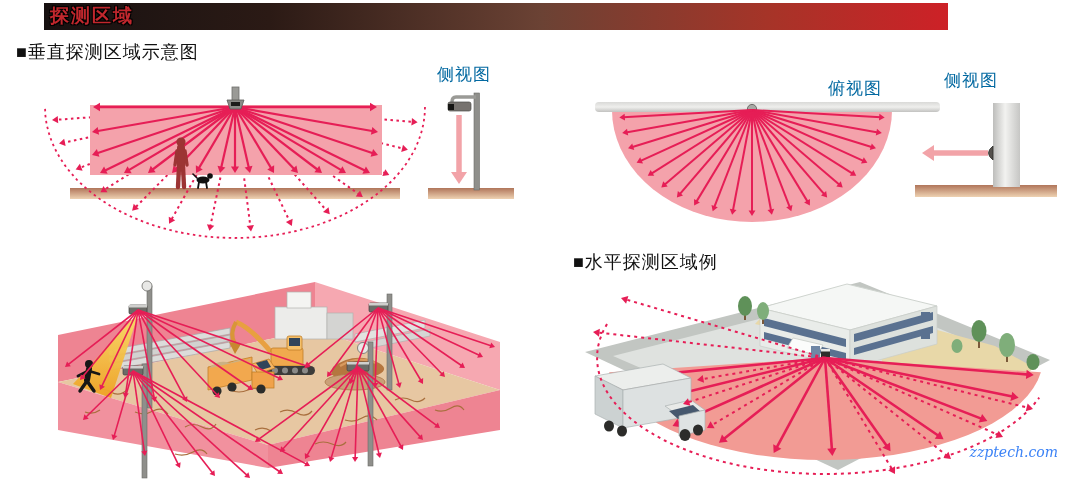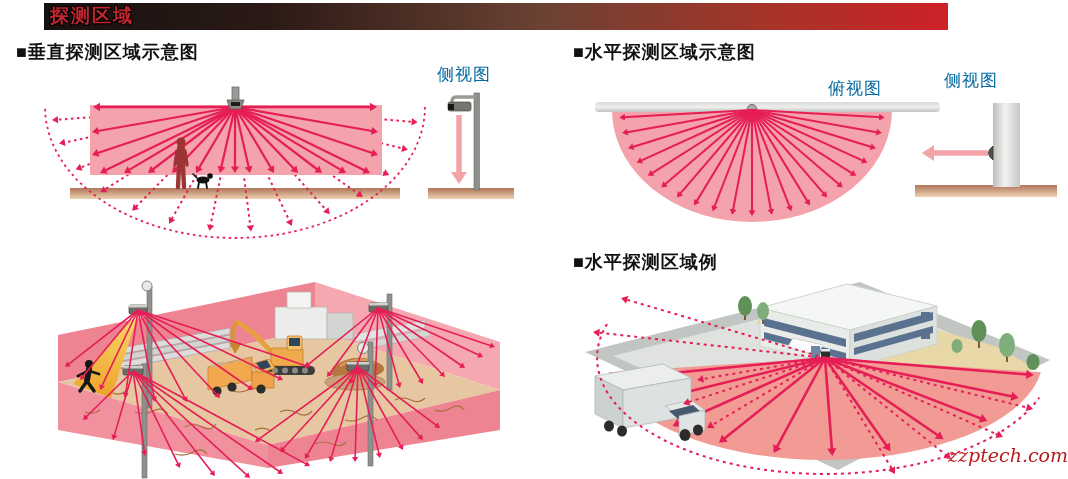--- a/index.html
+++ b/index.html
@@ -3,38 +3,37 @@
 <meta charset="utf-8">
 <style>
   html,body{margin:0;padding:0;background:#ffffff;}
   #stage{position:relative;width:1068px;height:479px;background:#fff;overflow:hidden;
          font-family:"Liberation Sans","DejaVu Sans",sans-serif;}
   .hdr{position:absolute;left:8px;top:3px;width:904px;height:27px;
        background:linear-gradient(90deg,#171111 0%,#2b1a15 25%,#6b4234 55%,#a63428 80%,#cd2127 100%);
        display:flex;margin-left:36px;}
   .hdr-title{color:#c1272d;font-weight:bold;font-size:19px;letter-spacing:2px;padding-left:6px;
              text-shadow:1px 1px 0 #000,-1px -1px 0 #000,1px -1px 0 #000,-1px 1px 0 #000;}
-  .h2{position:absolute;font-size:18px;font-weight:bold;color:#111;letter-spacing:1px;}
+  .h2{position:absolute;font-size:18px;font-weight:normal;color:#111;letter-spacing:1px;}
   .lbl{position:absolute;font-size:17px;color:#0369a1;letter-spacing:1px;}
-  .wm{position:absolute;left:948px;top:444px;width:110px;text-align:left;
+  .wm{position:absolute;left:948px;top:444px;width:110px;text-align:right;
       font-family:"DejaVu Serif","Liberation Serif",serif;font-style:italic;
-      font-size:19px;color:#b91c1c;}
+      font-size:14px;color:#3b82f6;}
   svg{position:absolute;}
 </style>
 </head>
 <body>
 
 <div id="stage">
 
   <div class="hdr">
     <span class="hdr-title">探测区域</span>
   </div>
 
   <div class="h2" style="left:16px;top:40px;">■垂直探测区域示意图</div>
-  <div class="h2" style="left:573px;top:40px;">■水平探测区域示意图</div>
   <div class="h2" style="left:573px;top:250px;">■水平探测区域例</div>
 
   <div class="lbl" style="left:437px;top:63px;">侧视图</div>
   <div class="lbl" style="left:828px;top:69px;margin-top:8px;">俯视图</div>
   <div class="lbl" style="left:944px;top:69px;">侧视图</div>
 
   <svg id="svg1" style="left:30px;top:85px;" width="490" height="165" viewBox="0 0 490 165">
     <defs>
       <linearGradient id="gGround" x1="0" y1="0" x2="0" y2="1">
         <stop offset="0" stop-color="#b0755a"></stop>

